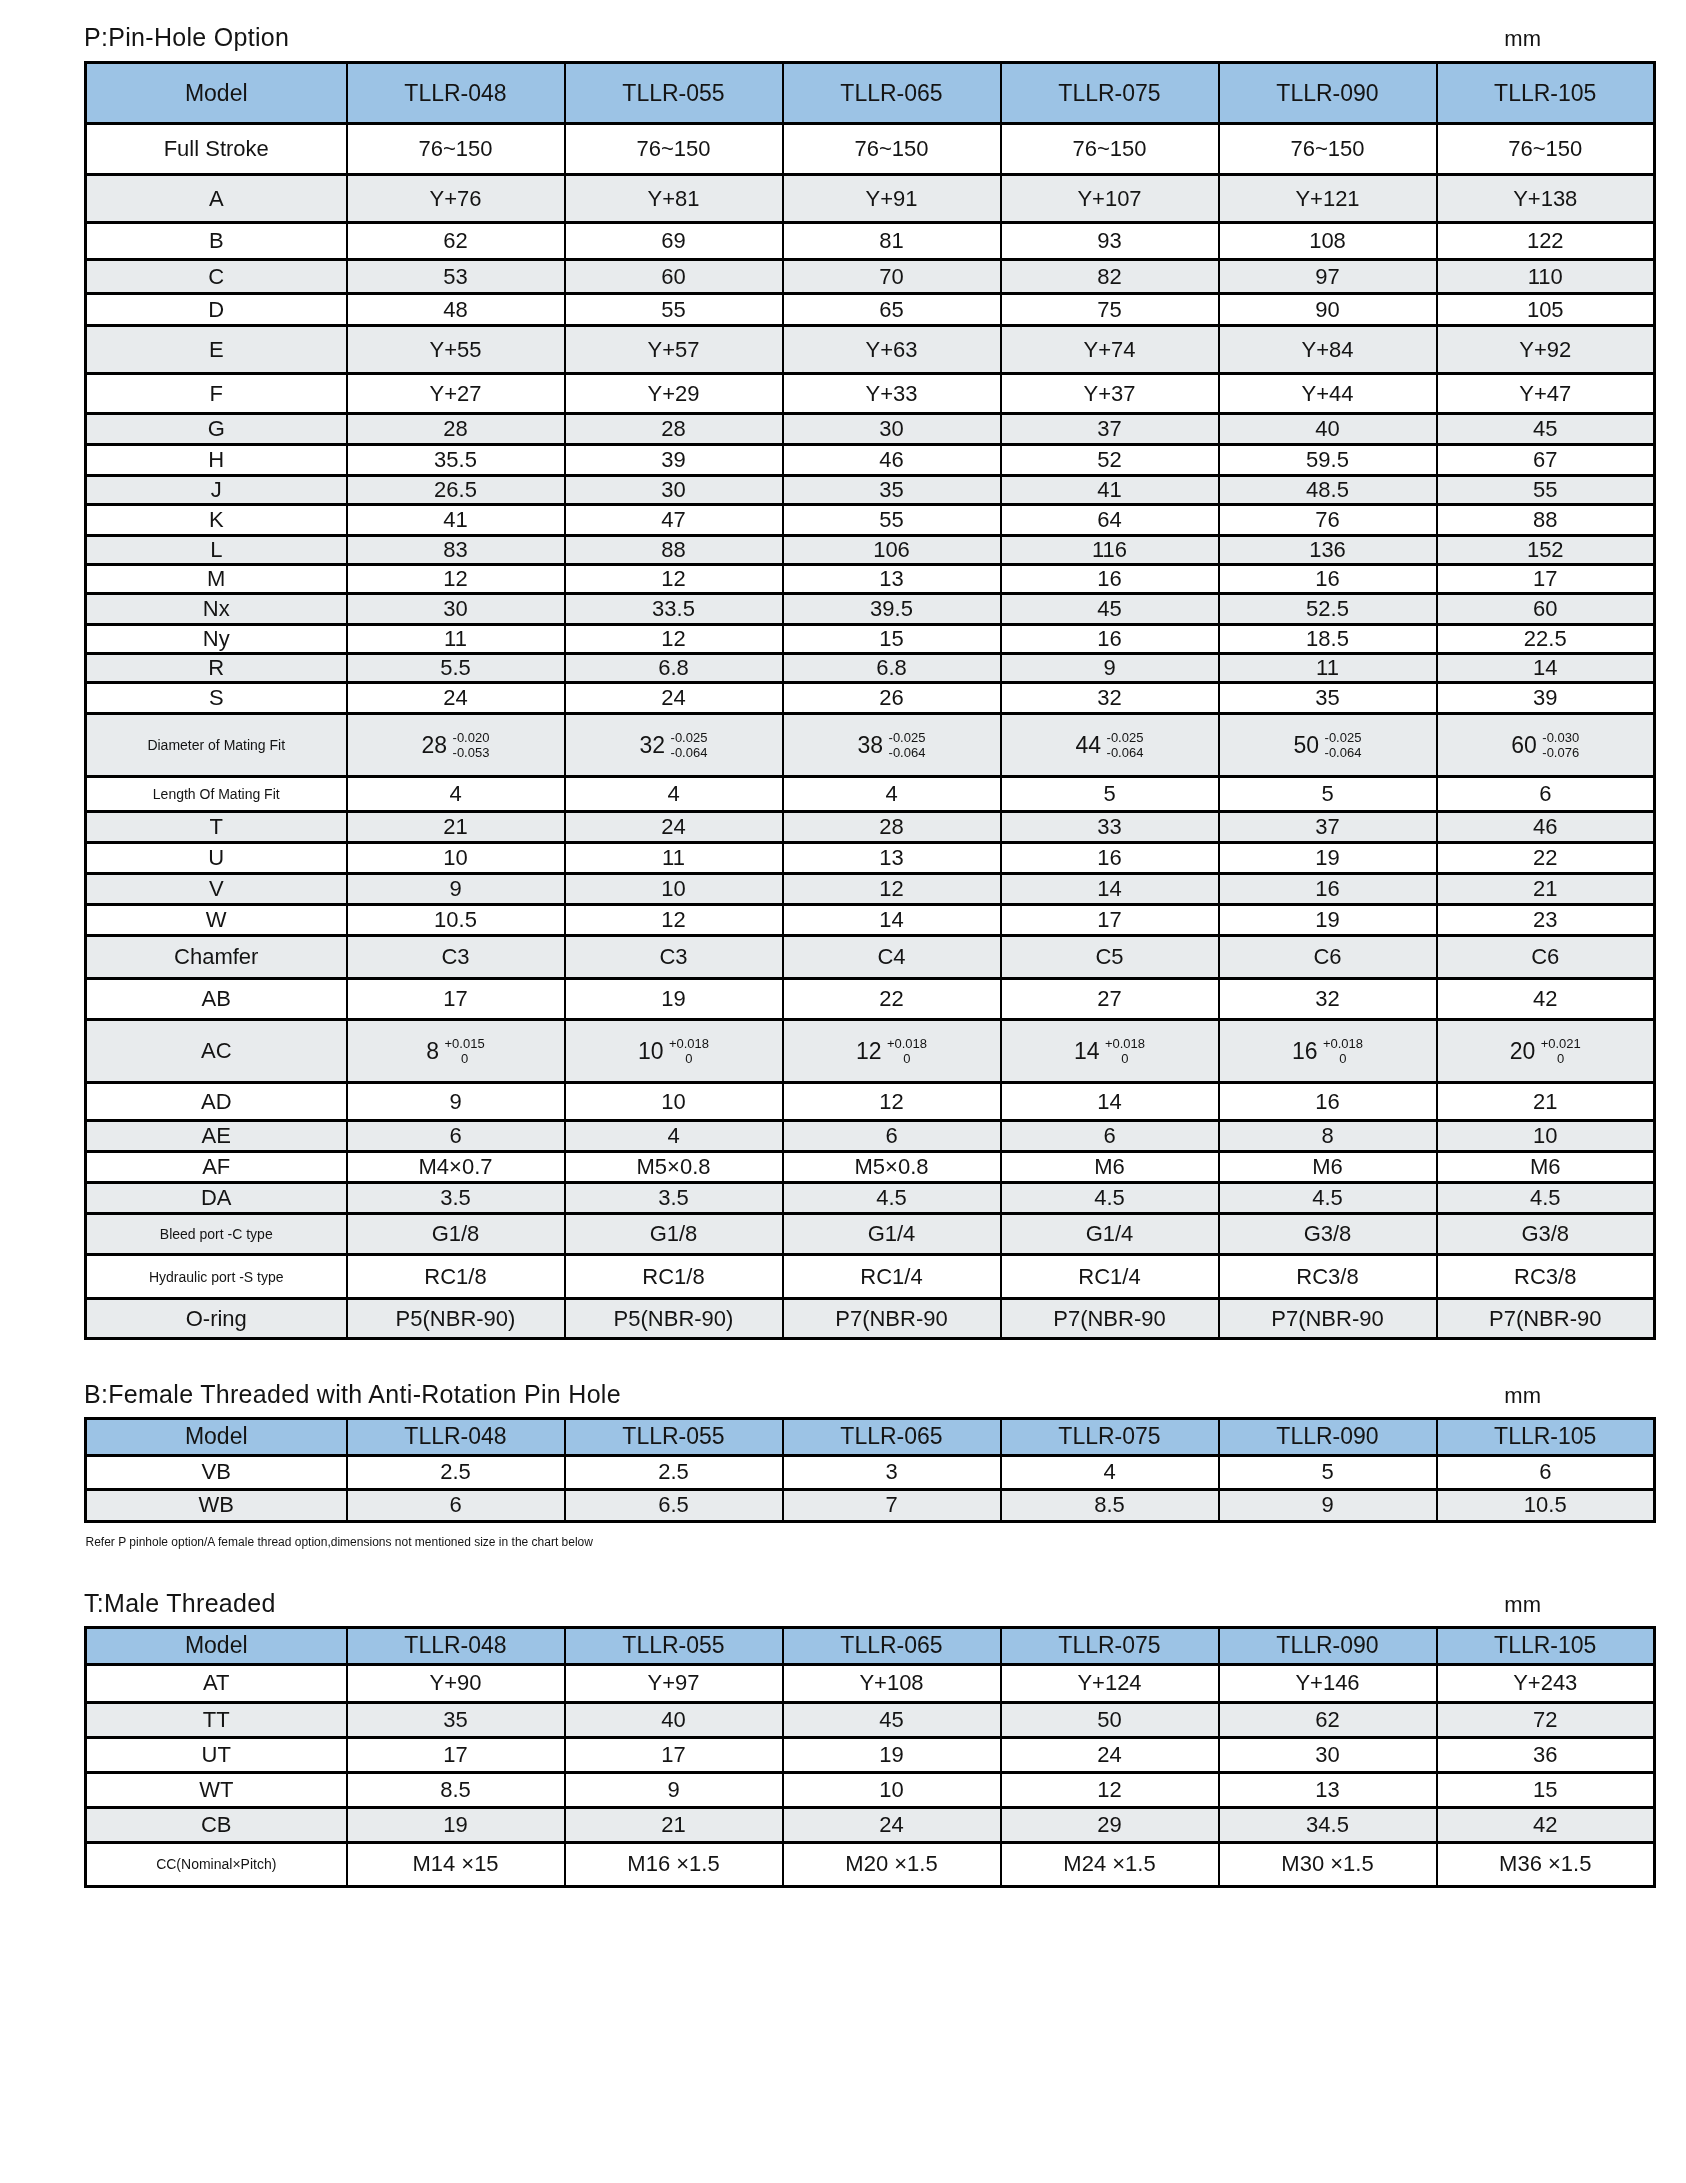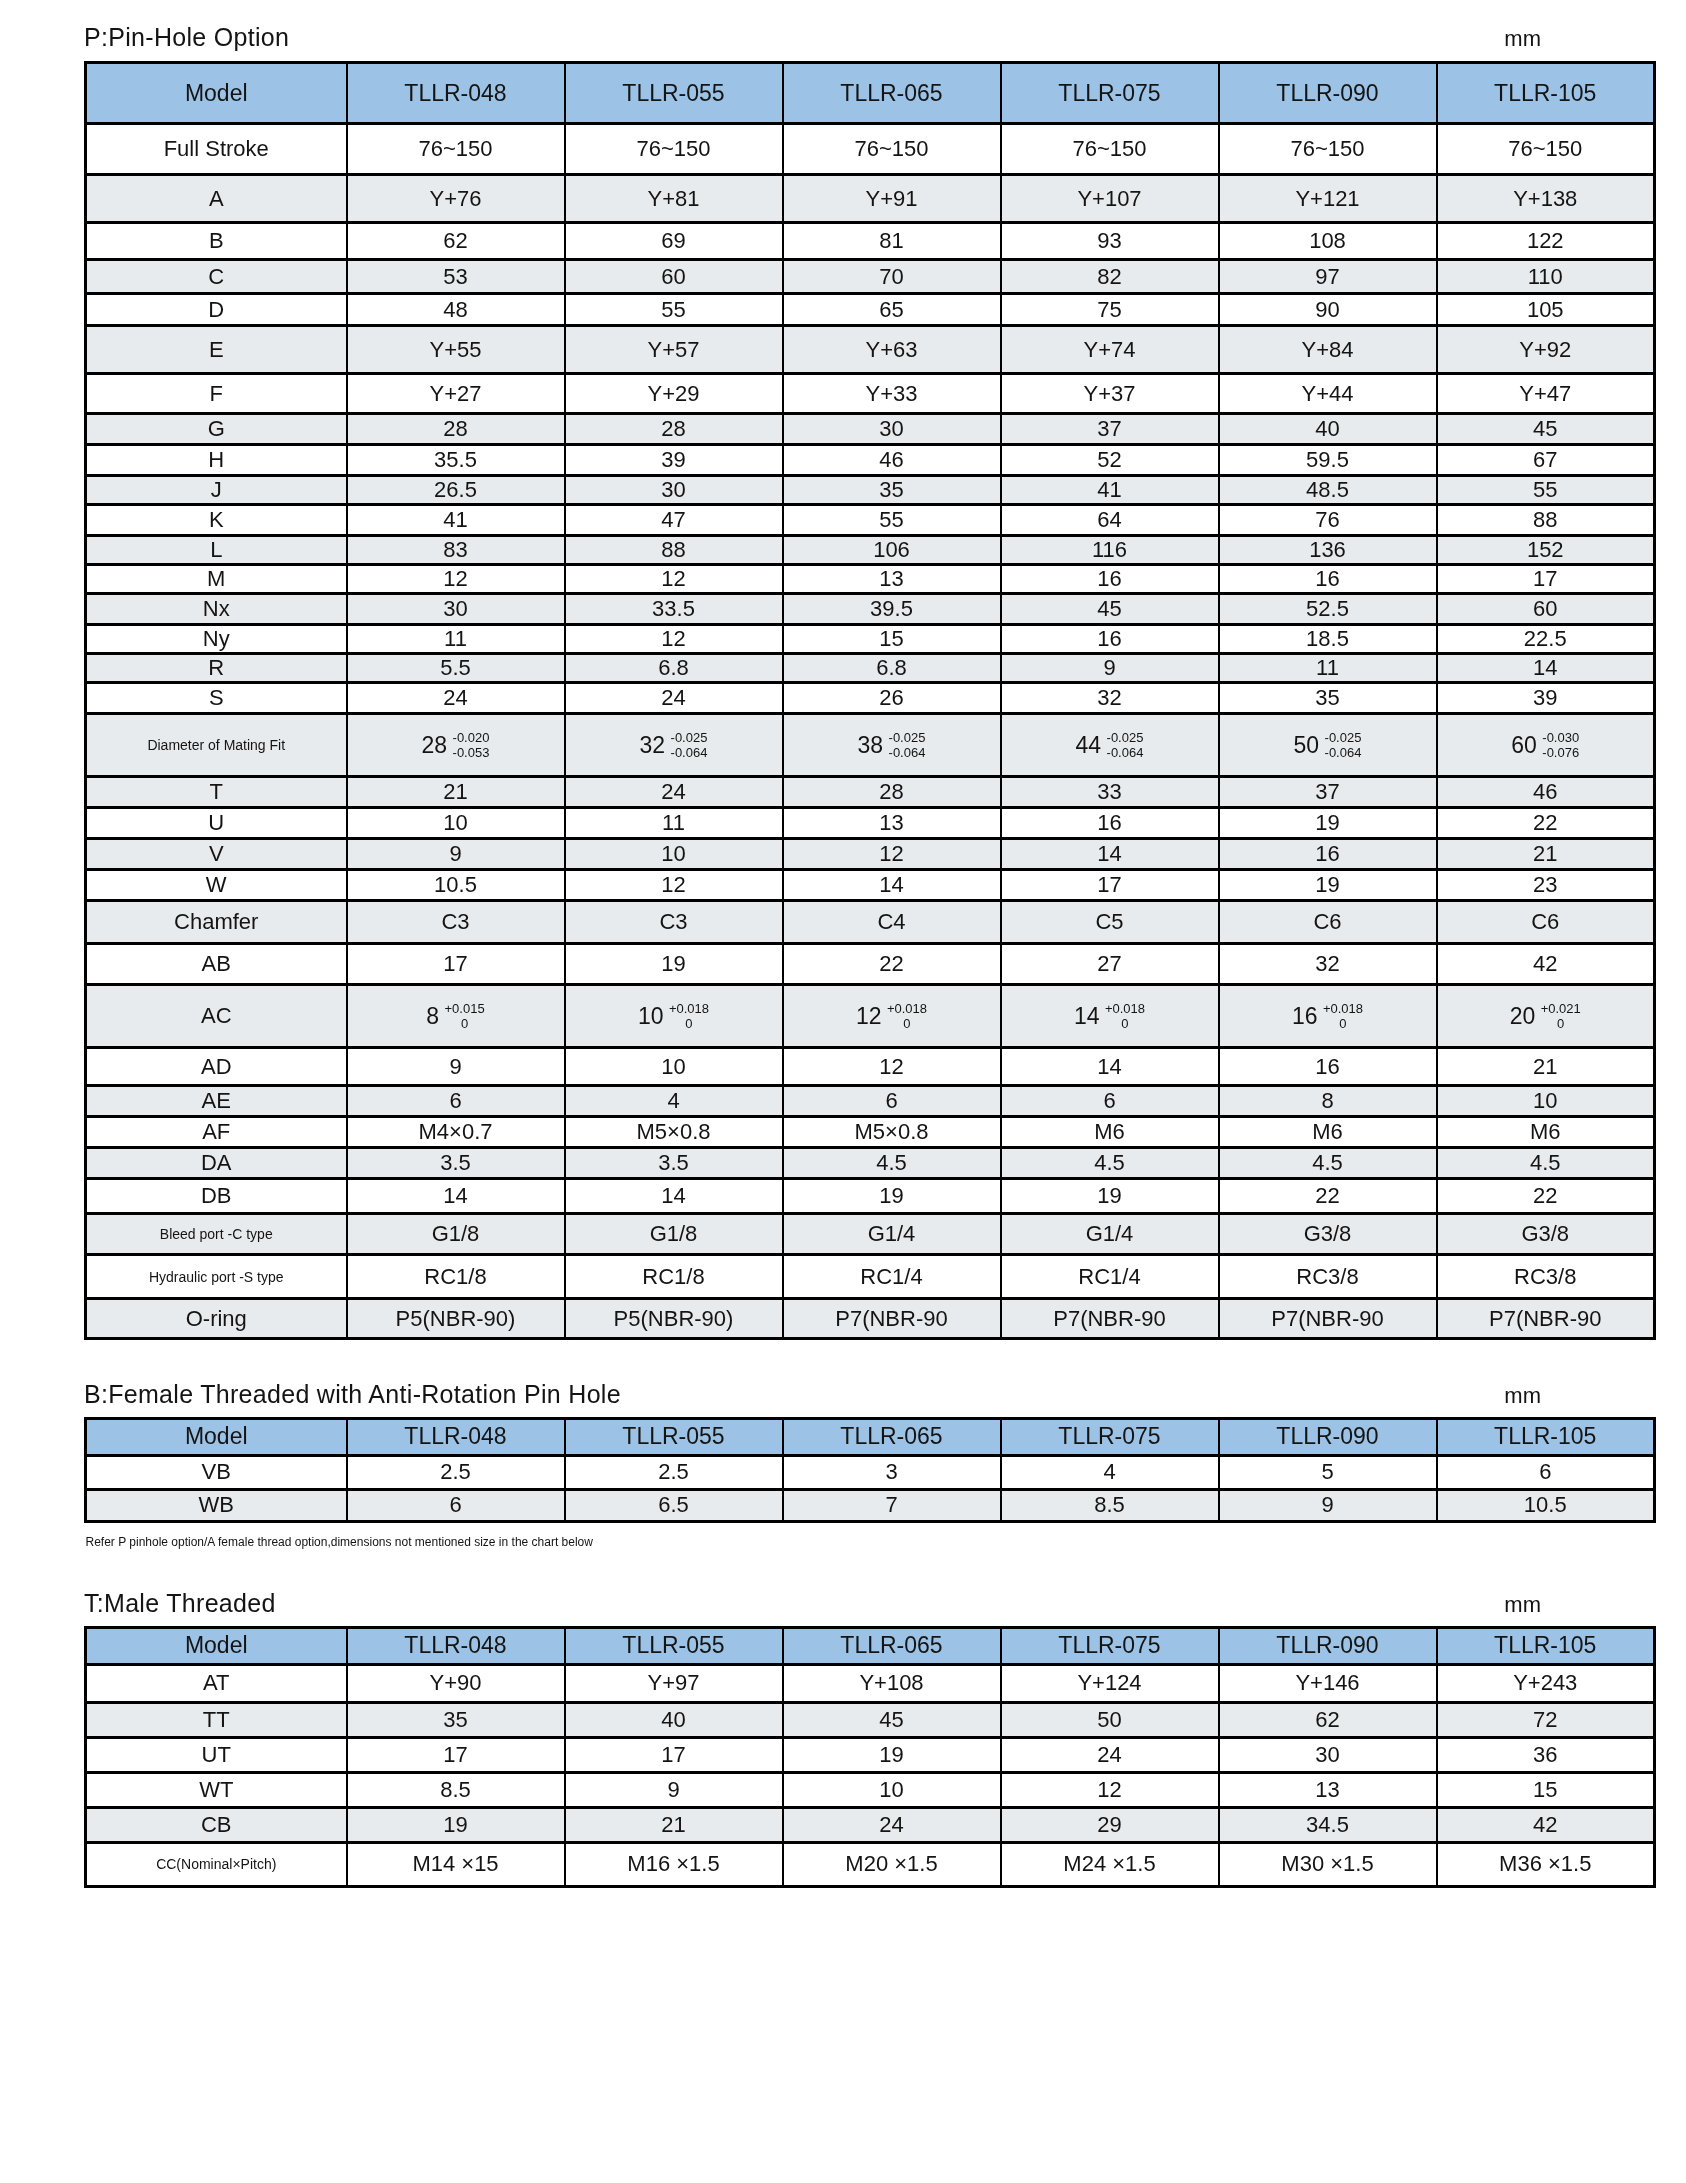--- a/index.html
+++ b/index.html
@@ -253,20 +253,29 @@
                 </span>
               </span></td>
             <td><span class="tolwrap">
                 <span class="tolbase">60</span>
                 <span class="tolstack">
                   <span class="tolsup">-0.030</span>
                   <span class="tolsub">-0.076</span>
                 </span>
               </span></td>
           </tr>
+          <tr style="height: 35px;">
+            <td class="small">Length Of Mating Fit</td>
+            <td>4</td>
+            <td>4</td>
+            <td>4</td>
+            <td>5</td>
+            <td>5</td>
+            <td>6</td>
+          </tr>
           <tr class="alt" style="height: 31px;">
             <td>T</td>
             <td>21</td>
             <td>24</td>
             <td>28</td>
             <td>33</td>
             <td>37</td>
             <td>46</td>
           </tr>
           <tr style="height: 31px;">
@@ -387,29 +396,20 @@
             <td>M6</td>
           </tr>
           <tr class="alt" style="height: 31px;">
             <td>DA</td>
             <td>3.5</td>
             <td>3.5</td>
             <td>4.5</td>
             <td>4.5</td>
             <td>4.5</td>
             <td>4.5</td>
-          </tr>
-          <tr style="height: 35px;">
-            <td>DB</td>
-            <td>14</td>
-            <td>14</td>
-            <td>19</td>
-            <td>19</td>
-            <td>22</td>
-            <td>22</td>
           </tr>
           <tr class="alt" style="height: 41px;">
             <td class="small">Bleed port -C type</td>
             <td>G1/8</td>
             <td>G1/8</td>
             <td>G1/4</td>
             <td>G1/4</td>
             <td>G3/8</td>
             <td>G3/8</td>
           </tr>

